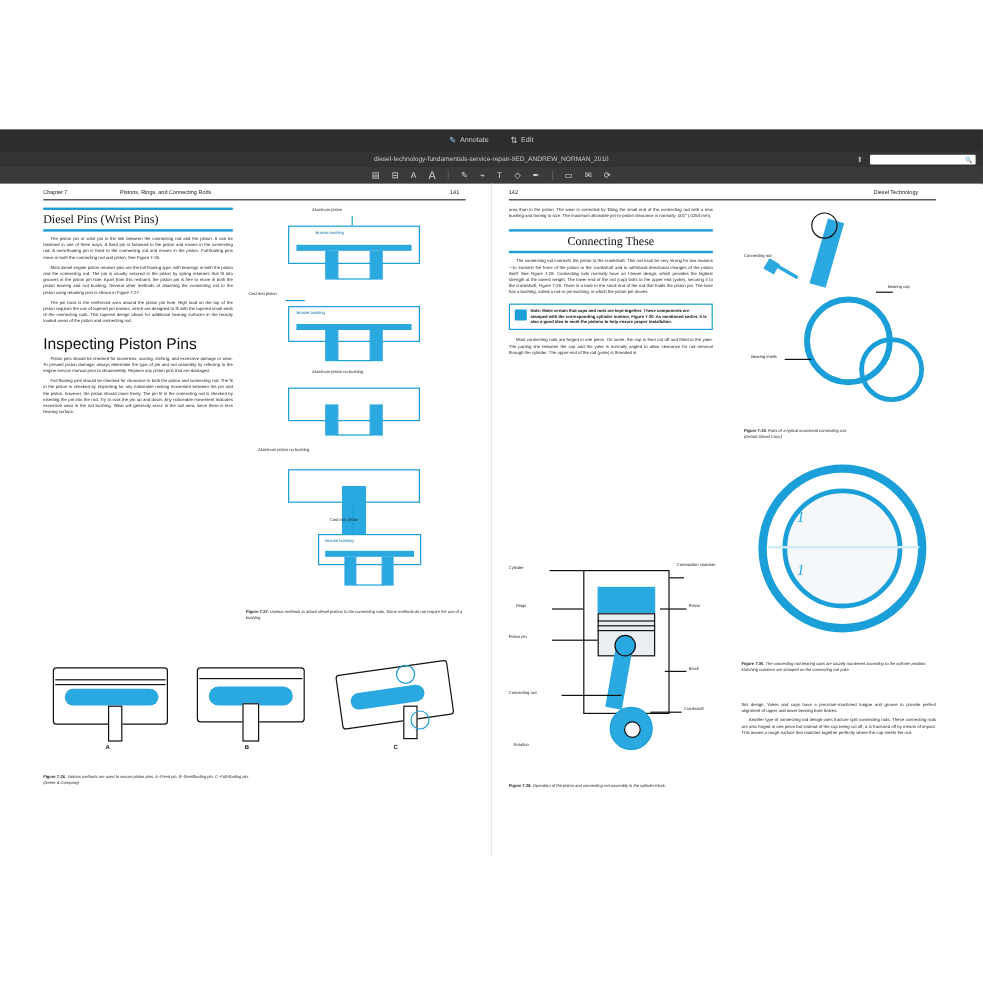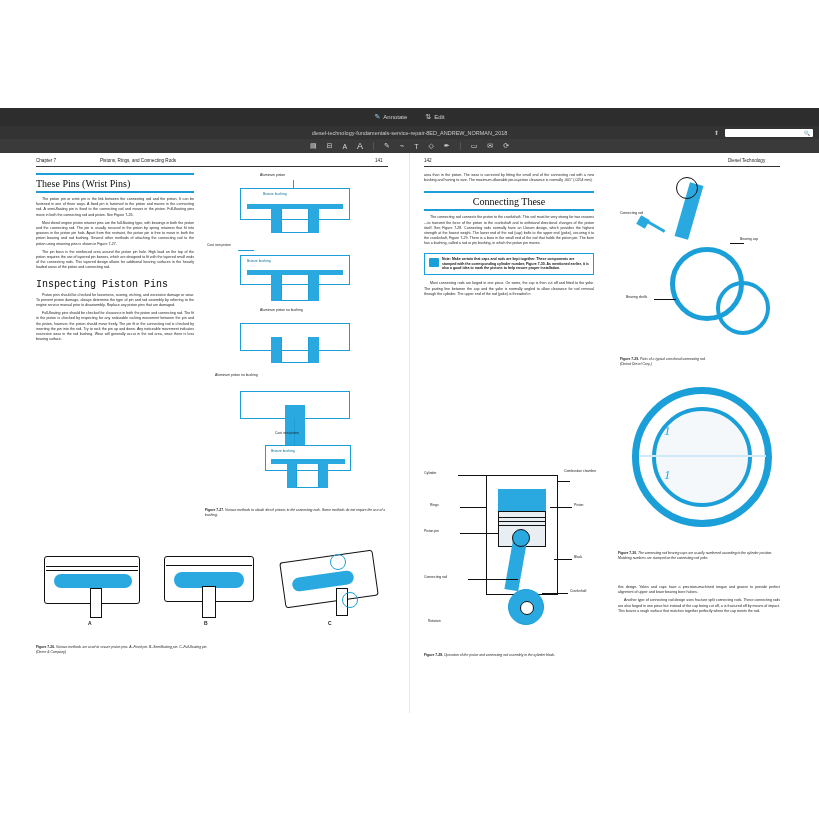--- a/index.html
+++ b/index.html
@@ -18,21 +18,21 @@
   .pdf-toolbar{height:14px;background:#3a3a3a;display:flex;align-items:center;justify-content:center;gap:10px;color:#d6d6d6;font-size:7px;border-bottom:1px solid #1d1d1d;}
   .pdf-toolbar .sep{width:1px;height:8px;background:#555;}
   .pdf-toolbar .t{display:inline-block;}
 
   
   .sheet{position:absolute;left:0;top:153px;width:819px;height:560px;background:#ffffff;}
   .col{position:absolute;}
   .rule{height:2px;background:#1b9fd8;}
   .bodytxt{font-size:3.6px;line-height:1.45;color:#1d1d1d;text-align:justify;}
   .h2{font-family:"Liberation Serif",serif;font-size:10px;color:#0d0d0d;}
-  .h3{font-family:Liberation Mono, monospace;font-size:10px;color:#0d0d0d;}
+  .h3{font-family:Liberation Sans, sans-serif;font-size:13px;color:#0d0d0d;}
   .cap{font-size:3.4px;line-height:1.35;color:#1d1d1d;font-style:italic;}
   .cap b{font-style:normal;}
   .note{border:1px solid #1b9fd8;padding:3px 4px;font-size:3.5px;line-height:1.4;font-weight:bold;color:#111;}
   .note .ic{float:left;width:10px;height:9px;margin:1px 3px 0 0;background:#1b9fd8;border-radius:1px;}
   .lbl{position:absolute;font-size:3.4px;color:#1d1d1d;}
   .pgnum{position:absolute;font-size:4.6px;color:#222;}
 
   
   .fig{position:absolute;}
   .bx{position:absolute;border:1px solid #1b9fd8;box-sizing:border-box;}
@@ -98,21 +98,21 @@
 
   <div class="sheet">
 
     <div class="pgnum" style="left:36px;top:5px;">Chapter 7</div>
     <div class="pgnum" style="left:100px;top:5px;">Pistons, Rings, and Connecting Rods</div>
     <div class="pgnum" style="left:375px;top:5px;">141</div>
     <div class="ln" style="left:36px;top:13px;width:352px;height:1px;background:#333"></div>
 
     <div class="col" style="left:36px;top:20px;width:158px;">
       <div class="rule"></div>
-      <div class="h2" style="margin:3px 0 2px 0;">These Pins (Wrist Pins)</div>
+      <div class="h2" style="margin:3px 0 2px 0;">Diesel Pins (Wrist Pins)</div>
       <div class="rule"></div>
       <div class="bodytxt" style="margin-top:4px;text-indent:6px;">The piston pin or wrist pin is the link between the connecting rod and the piston. It can be fastened in one of three ways. A fixed pin is fastened to the piston and moves in the connecting rod. A semi-floating pin is fixed to the connecting rod and moves in the piston. Full-floating pins move in both the connecting rod and piston. See Figure 7-26.</div>
       <div class="bodytxt" style="margin-top:3px;text-indent:6px;">Most diesel engine piston retainer pins are the full-floating type, with bearings in both the piston and the connecting rod. The pin is usually secured in the piston by spring retainers that fit into grooves in the piston pin hole. Apart from this restraint, the piston pin is free to move in both the piston bearing and rod bushing. Several other methods of attaching the connecting rod to the piston using retaining pins is shown in Figure 7-27.</div>
       <div class="bodytxt" style="margin-top:3px;text-indent:6px;">The pin boss is the reinforced area around the piston pin hole. High load on the top of the piston requires the use of tapered pin bosses, which are designed to fit with the tapered small ends of the connecting rods. This tapered design allows for additional bearing surfaces in the heavily loaded areas of the piston and connecting rod.</div>
       <div class="h3" style="margin:8px 0 3px 0;">Inspecting Piston Pins</div>
       <div class="bodytxt" style="text-indent:6px;">Piston pins should be checked for looseness, scoring, etching, and excessive damage or wear. To prevent piston damage, always determine the type of pin and rod assembly by referring to the engine service manual prior to disassembly. Replace any piston pins that are damaged.</div>
       <div class="bodytxt" style="margin-top:3px;text-indent:6px;">Full-floating pins should be checked for clearance in both the piston and connecting rod. The fit in the piston is checked by inspecting for any noticeable rocking movement between the pin and the piston, however, the piston should move freely. The pin fit in the connecting rod is checked by inserting the pin into the rod. Try to rock the pin up and down. Any noticeable movement indicates excessive wear in the rod bushing. Wear will generally occur in the rod area, since there is less bearing surface.</div>
     </div>
 
     <div class="fig" style="left:205px;top:20px;width:185px;height:330px;">

